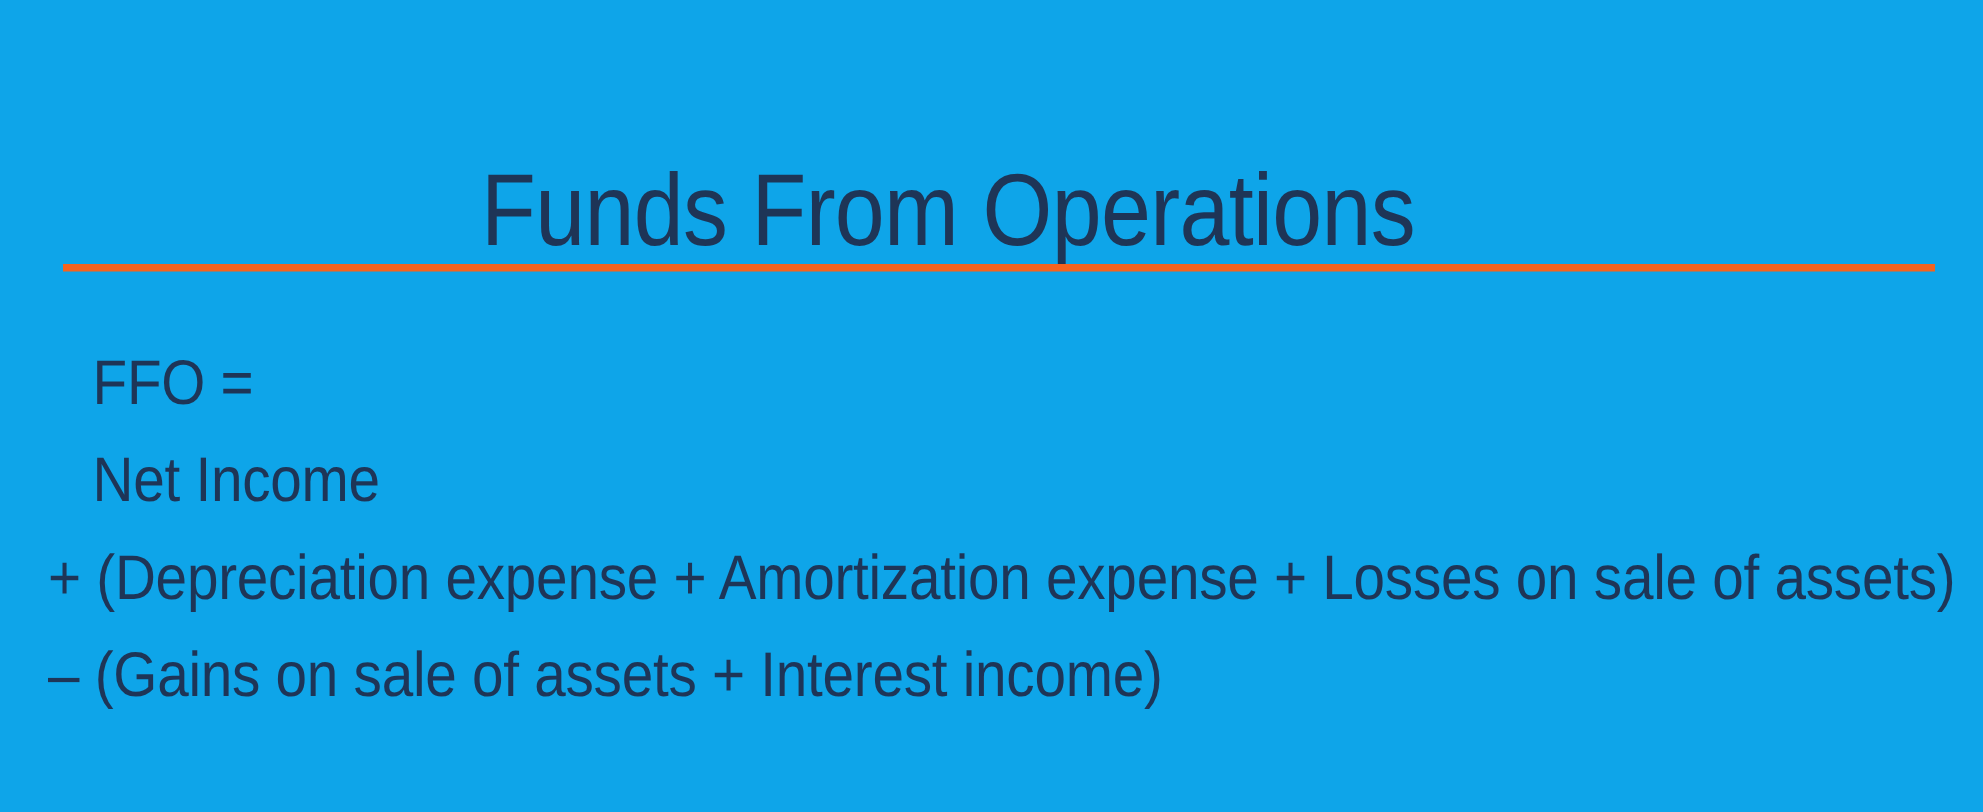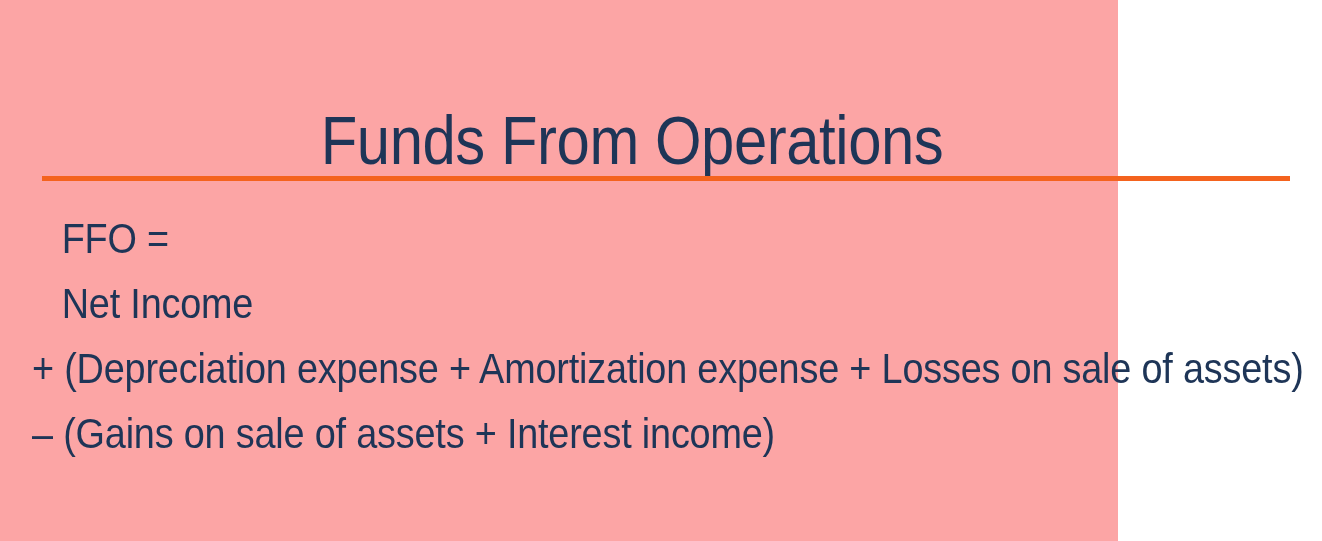--- a/index.html
+++ b/index.html
@@ -10,23 +10,23 @@
   body {
     width: 1322px;
     height: 541px;
     background: #ffffff;
     font-family: "Liberation Sans", "DejaVu Sans", sans-serif;
     overflow: hidden;
   }
 
   .slide {
     position: relative;
-    width: 1118px;
+    width: 1322px;
     height: 541px;
-    background: #fca5a5;
+    background: #0ea5e9;
     box-sizing: border-box;
   }
 
   
   .slide-title {
     position: absolute;
     left: 42px;
     top: 58px;
     width: 1180px;
     text-align: center;
@@ -48,21 +48,21 @@
     top: 176px;
     width: 1248px;
     height: 5px;
     background: #f4631e;
   }
 
   
   .body-block {
     position: absolute;
     left: 32px;
-    top: 206px;
+    top: 222px;
     width: 1260px;
   }
 
   .body-line {
     color: #1e3557;
     font-family: "Liberation Sans Narrow", "Liberation Sans", "DejaVu Sans", sans-serif;
     font-size: 42px;
     font-weight: 400;
     line-height: 65px;
     white-space: nowrap;

